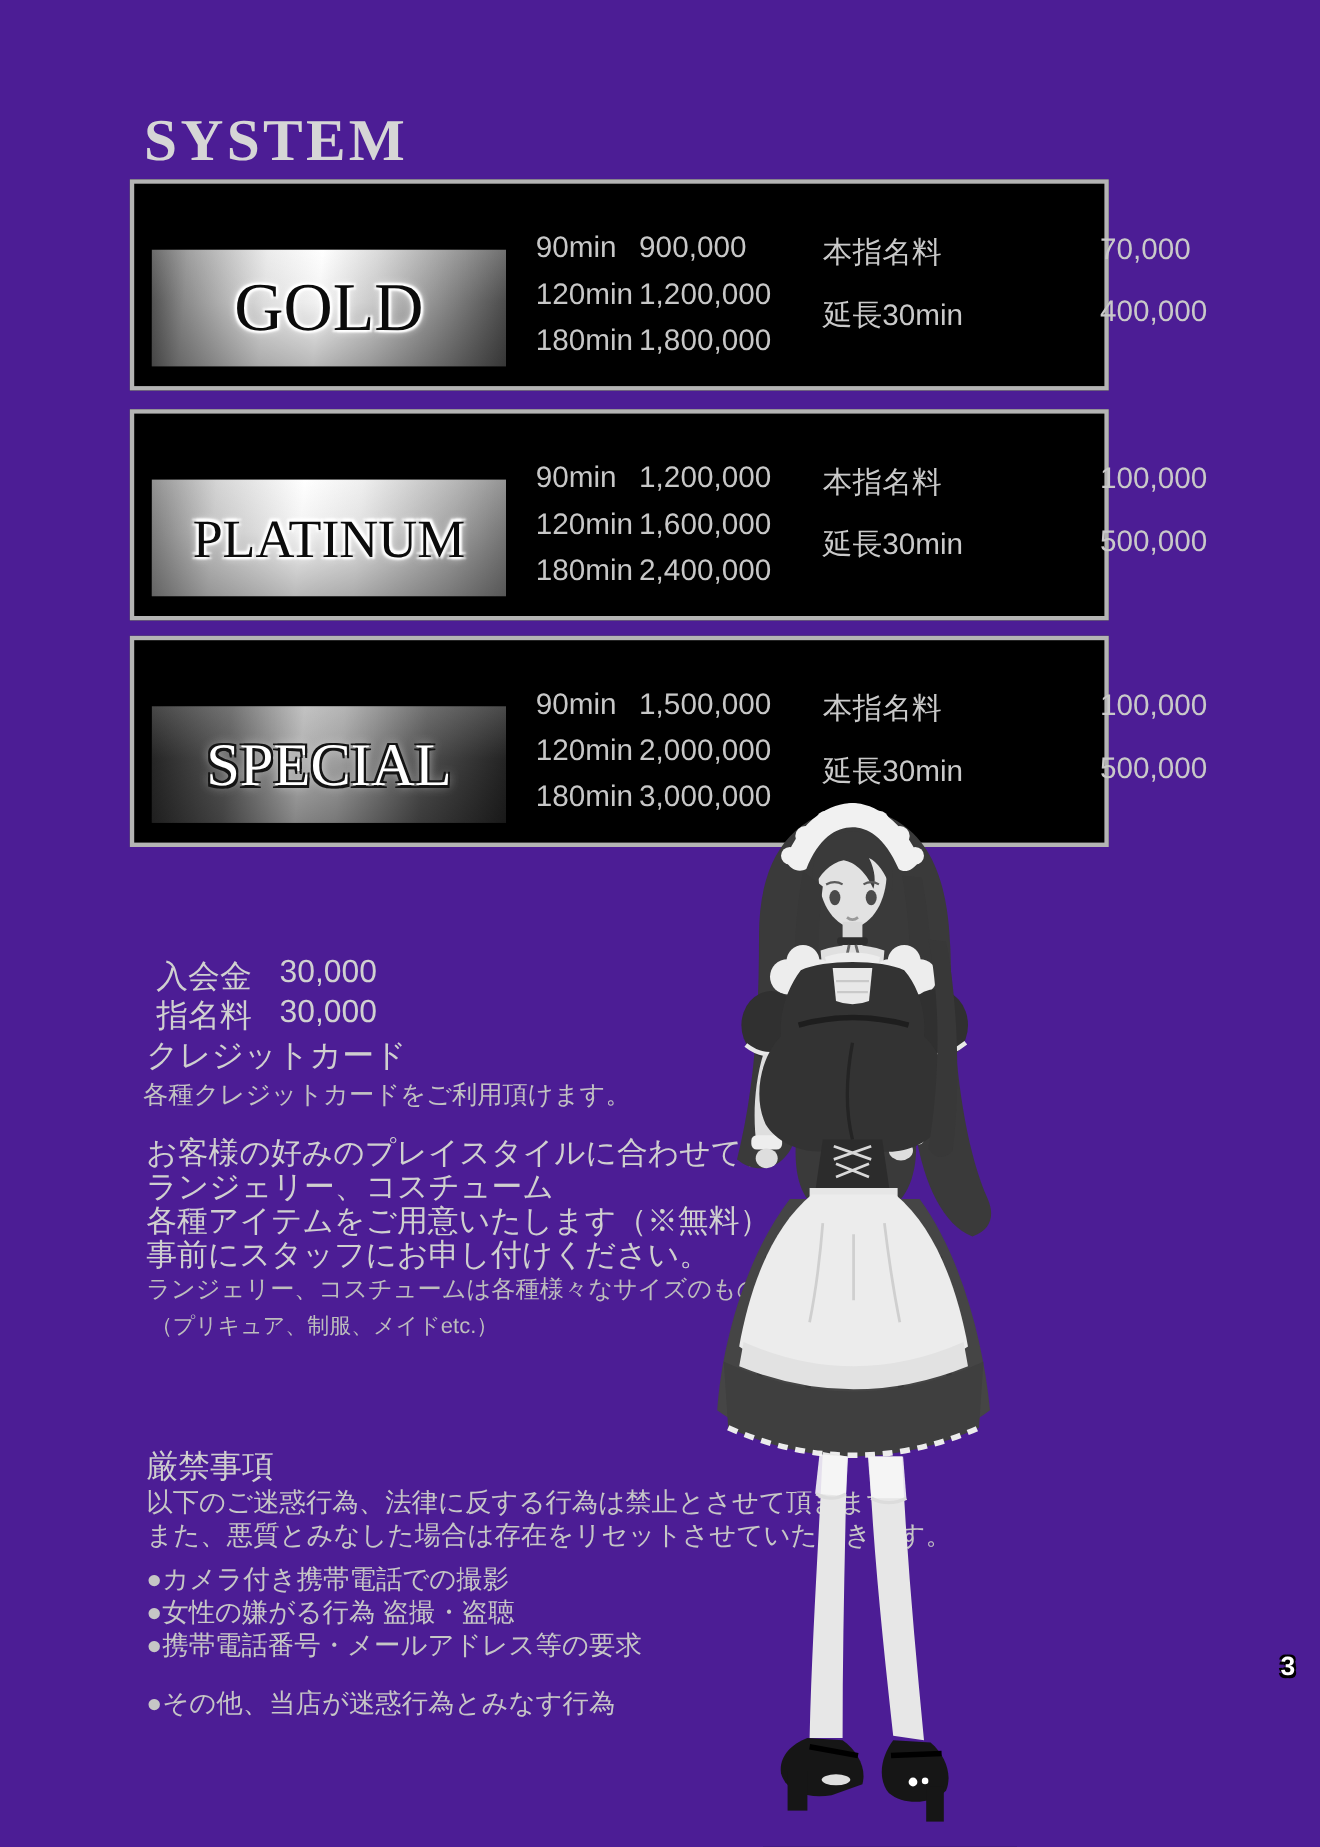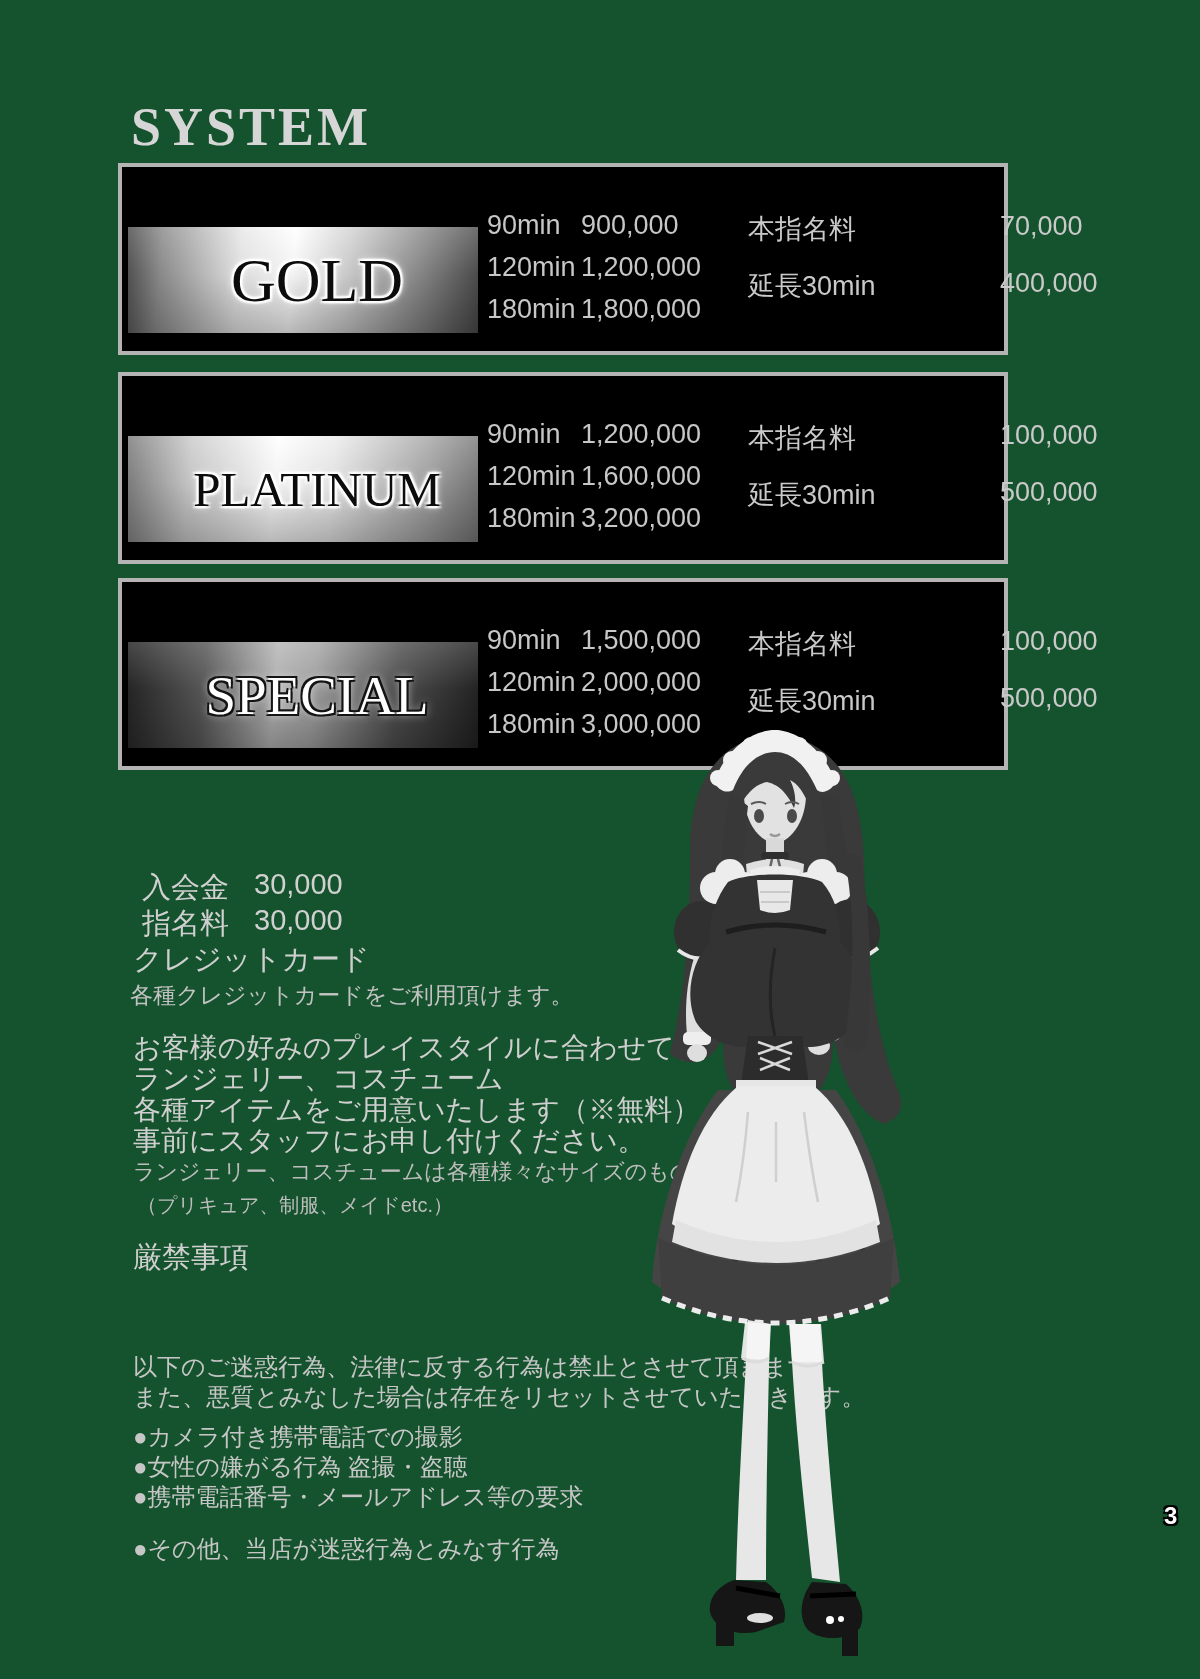--- a/index.html
+++ b/index.html
@@ -1,39 +1,39 @@
 <!DOCTYPE html>
 <html><head>
 <meta charset="utf-8">
 <style>
   html,body { margin:0; padding:0; background:#000; }
   .page {
     position:relative; width:1200px; height:1679px;
-    background:#14532d; overflow:hidden;
+    background:#4c1d95; overflow:hidden;
     font-family:"Liberation Sans", sans-serif;
     color:#c9c9c9;
   }
   .title {
     position:absolute; left:131px; top:96px;
     font-family:"Liberation Serif", serif;
     font-size:54px; font-weight:600; letter-spacing:3px;
     color:#d6d6d6;
   }
   
   .tier-box {
     position:absolute; left:118px; width:890px; height:192px;
     border:4px solid #b4b4b4; box-sizing:border-box; background:#000;
   }
   .tier-gold     { top:163px; }
   .tier-platinum { top:372px; }
   .tier-special  { top:578px; }
 
   .banner {
-    position:absolute; left:6px; top:60px; width:322px; height:106px;
-    display:flex; align-items:center; justify-content:center; overflow:hidden;padding-left:28px;
+    position:absolute; left:16px; top:60px; width:322px; height:106px;
+    display:flex; align-items:center; justify-content:center; overflow:hidden;
   }
   .banner::after {
     content:""; position:absolute; inset:0;
     background:linear-gradient(180deg, rgba(255,255,255,.16) 0%, rgba(0,0,0,.05) 45%, rgba(0,0,0,.28) 100%);
   }
   .banner-gold {
     background:linear-gradient(95deg,#4e4e4e 0%,#8f8f8f 10%,#e9e9e9 32%,#ffffff 47%,#d4d4d4 62%,#868686 84%,#4a4a4a 100%);
   }
   .banner-platinum {
     background:linear-gradient(95deg,#7d7d7d 0%,#cdcdcd 18%,#ffffff 42%,#ececec 58%,#a8a8a8 84%,#777777 100%);
@@ -69,21 +69,21 @@
   .membership { position:absolute; left:142px; top:868px; font-size:29px; color:#d0d0d0; }
   .m-row { display:flex; height:36px; }
   .m-label { width:112px; }
   .credit-title { position:absolute; left:133px; top:940px; font-size:29px; color:#cfcfcf; }
   .credit-note  { position:absolute; left:130px; top:980px; font-size:23px; color:#c2c2c2; }
 
   .playstyle { position:absolute; left:133px; top:1032px; font-size:28px; line-height:31px; color:#cfcfcf; }
   .play-note-1 { position:absolute; left:133px; top:1157px; font-size:22px; color:#bdbdbd; }
   .play-note-2 { position:absolute; left:137px; top:1192px; font-size:20px; color:#bdbdbd; }
 
-  .prohibited-title { position:absolute; left:133px; top:1238px; font-size:29px; color:#cfcfcf; }
+  .prohibited-title { position:absolute; left:133px; top:1314px; font-size:29px; color:#cfcfcf; }
   .prohibited-intro { position:absolute; left:133px; top:1352px; font-size:24px; line-height:30px; color:#c6c6c6; }
   .prohibited-list  { position:absolute; left:133px; top:1422px; font-size:24px; line-height:30px; color:#c6c6c6; }
   .p-item-last { margin-top:22px; }
 
   .page-number {
     position:absolute; left:1164px; top:1502px;
     font-size:24px; font-weight:bold; color:#ffffff;
     text-shadow:-2px -2px 0 #000, 2px -2px 0 #000, -2px 2px 0 #000, 2px 2px 0 #000, 0 0 2px #000;
   }
 
@@ -134,21 +134,21 @@
       <div class="price-row">
         <span class="time">90min</span>
         <span class="price">1,200,000</span>
       </div>
       <div class="price-row">
         <span class="time">120min</span>
         <span class="price">1,600,000</span>
       </div>
       <div class="price-row">
         <span class="time">180min</span>
-        <span class="price">3,200,000</span>
+        <span class="price">2,400,000</span>
       </div>
     </div>
     <div class="fee-col">
       <div class="fee-row">
         <span class="fee-label">本指名料</span>
         <span class="fee-value">100,000</span>
       </div>
       <div class="fee-row">
         <span class="fee-label">延長30min</span>
         <span class="fee-value">500,000</span>

